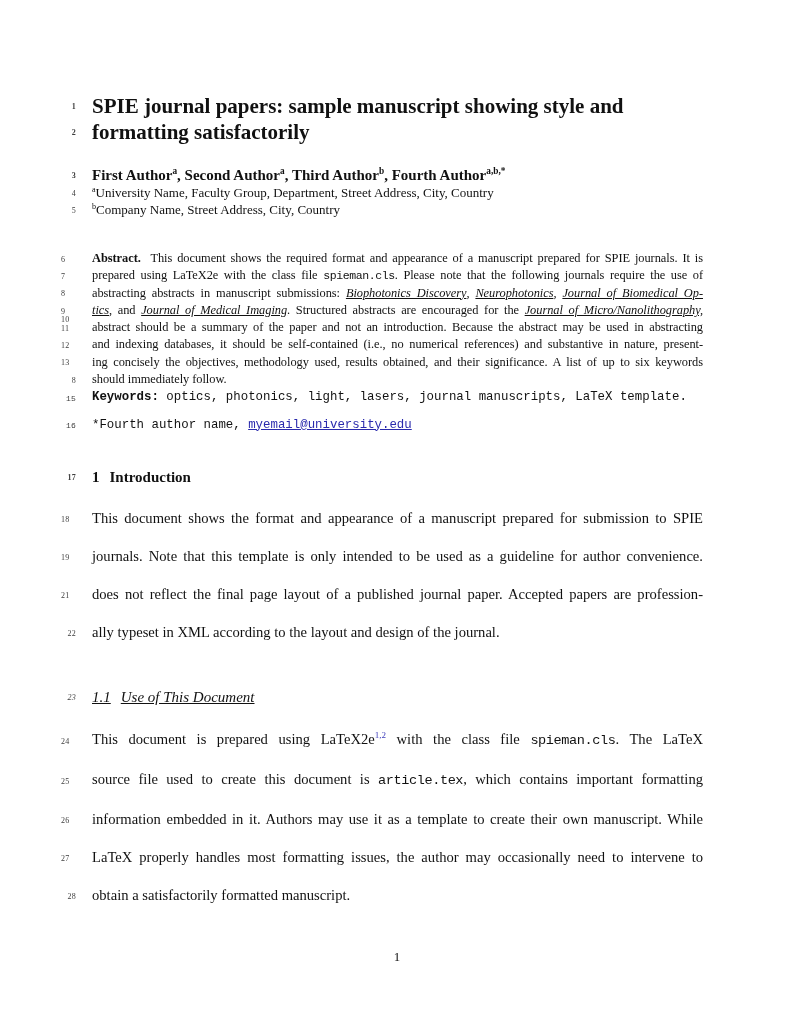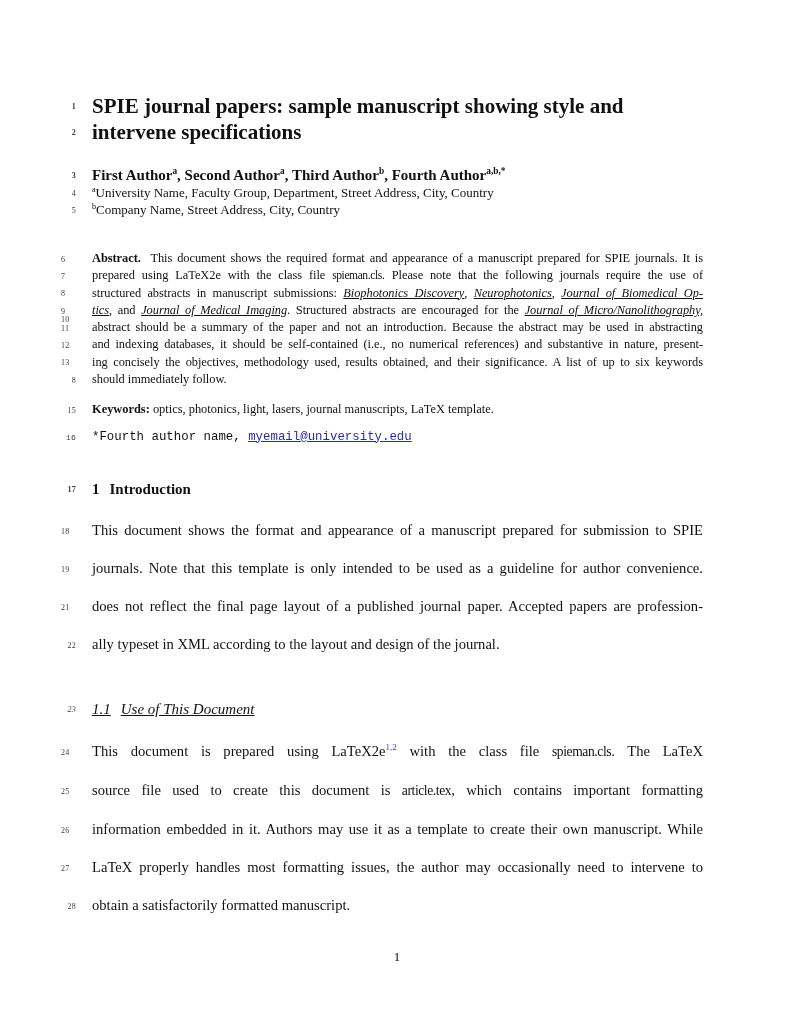--- a/index.html
+++ b/index.html
@@ -34,62 +34,62 @@
   }
   .row .content { display: inline; }
   
   .title { font-size: 21px; font-weight: bold; line-height: 26px; }
   .row.title:first-child { margin-top: 93px; }
   .authors { font-size: 15px; font-weight: bold; line-height: 18px; margin-top: 21px; }
   .affiliation { font-size: 13px; line-height: 17px; }
   .abstract { font-size: 12.4px; line-height: 17.3px; letter-spacing: -0.05px; }
   .affiliation + .abstract { margin-top: 32px; }
   .keywords { font-size: 12.4px; line-height: 17.3px; }
-  .abstract + .keywords { margin-top: 13px; }
+  .abstract + .keywords { margin-top: 1px; font-family: Liberation Mono, monospace; }
   .author-note { font-size: 12.4px; line-height: 17.3px; font-family: Liberation Mono, monospace; }
   .keywords + .author-note { margin-top: 10px; }
   .section-heading { font-size: 15px; font-weight: bold; line-height: 20px; }
   .author-note + .section-heading { margin-top: 33px; }
   .body { font-size: 14.6px; line-height: 38px; }
   .section-heading + .body { margin-top: 12px; }
   .subsection-heading { font-size: 15px; font-style: italic; line-height: 20px; }
   .body + .subsection-heading { margin-top: 36px; }
   .subsection-heading + .body { margin-top: 13px; }
   
   .j { text-align: justify; text-align-last: justify; }
   
   .b { font-weight: bold; }
   .i { font-style: italic; text-decoration: underline; }
-  .m { font-family: Liberation Serif, serif; font-size: 0.93em; letter-spacing: -0.4px; }
+  .m { font-family: Liberation Mono, monospace; font-size: 0.93em; letter-spacing: -0.4px; }
   .sup { vertical-align: super; font-size: 0.62em; line-height: 0; }
   .link { color: var(--link-color, #2a2aad); text-decoration: underline; cursor: pointer; }
   .cite { color: var(--cite-color, #3d3dbb); cursor: pointer; }
   .hnum { margin-right: 10px; }
   .pageno {
     position: absolute;
     top: 949px; left: 0;
     width: 794px;
     text-align: center;
     font-size: 13px;
     color: #111111;
   }
 </style>
 </head>
 <body>
 
 <main class="page">
   <section class="lines" id="lines-root">
       <div class="row title"><span class="num">1</span><span class="content"><span class="b">SPIE journal papers: sample manuscript showing style and</span></span></div>
-      <div class="row title"><span class="num">2</span><span class="content"><span class="b">intervene specifications</span></span></div>
+      <div class="row title"><span class="num">2</span><span class="content"><span class="b">formatting satisfactorily</span></span></div>
       <div class="row authors"><span class="num">3</span><span class="content"><span class="b">First Author</span><span class="b sup">a</span><span class="b">, Second Author</span><span class="b sup">a</span><span class="b">, Third Author</span><span class="b sup">b</span><span class="b">, Fourth Author</span><span class="b sup">a,b,*</span></span></div>
       <div class="row affiliation"><span class="num">4</span><span class="content"><span class="sup">a</span><span>University Name, Faculty Group, Department, Street Address, City, Country</span></span></div>
       <div class="row affiliation"><span class="num">5</span><span class="content"><span class="sup">b</span><span>Company Name, Street Address, City, Country</span></span></div>
       <div class="row abstract j"><span class="num">6</span><span class="content"><span class="b">Abstract.</span><span>&nbsp; This document shows the required format and appearance of a manuscript prepared for SPIE journals. It is</span></span></div>
       <div class="row abstract j"><span class="num">7</span><span class="content"><span>prepared using LaTeX2e with the class file </span><span class="m">spieman.cls</span><span>. Please note that the following journals require the use of</span></span></div>
-      <div class="row abstract j"><span class="num">8</span><span class="content"><span>structured abstracts in manuscript submissions: </span><span class="i">Biophotonics Discovery</span><span>, </span><span class="i">Neurophotonics</span><span>, </span><span class="i">Journal of Biomedical Op-</span></span></div>
+      <div class="row abstract j"><span class="num">8</span><span class="content"><span>abstracting abstracts in manuscript submissions: </span><span class="i">Biophotonics Discovery</span><span>, </span><span class="i">Neurophotonics</span><span>, </span><span class="i">Journal of Biomedical Op-</span></span></div>
       <div class="row abstract j"><span class="num">9</span><span class="content"><span class="i">tics</span><span>, and </span><span class="i">Journal of Medical Imaging</span><span>. Structured abstracts are encouraged for the </span><span class="i">Journal of Micro/Nanolithography,</span></span></div>
       <div class="row abstract j"><span class="num">10</span></div>
       <div class="row abstract j"><span class="num">11</span><span class="content"><span>abstract should be a summary of the paper and not an introduction. Because the abstract may be used in abstracting</span></span></div>
       <div class="row abstract j"><span class="num">12</span><span class="content"><span>and indexing databases, it should be self-contained (i.e., no numerical references) and substantive in nature, present-</span></span></div>
       <div class="row abstract j"><span class="num">13</span><span class="content"><span>ing concisely the objectives, methodology used, results obtained, and their significance. A list of up to six keywords</span></span></div>
       <div class="row abstract"><span class="num">8</span><span class="content"><span>should immediately follow.</span></span></div>
       <div class="row keywords"><span class="num">15</span><span class="content"><span class="b">Keywords:</span><span> optics, photonics, light, lasers, journal manuscripts, LaTeX template.</span></span></div>
       <div class="row author-note"><span class="num">16</span><span class="content"><span>*Fourth author name, </span><span class="link">myemail@university.edu</span></span></div>
       <div class="row section-heading"><span class="num">17</span><span class="content"><span class="b hnum">1</span><span class="b">Introduction</span></span></div>
       <div class="row body j"><span class="num">18</span><span class="content"><span>This document shows the format and appearance of a manuscript prepared for submission to SPIE</span></span></div>

